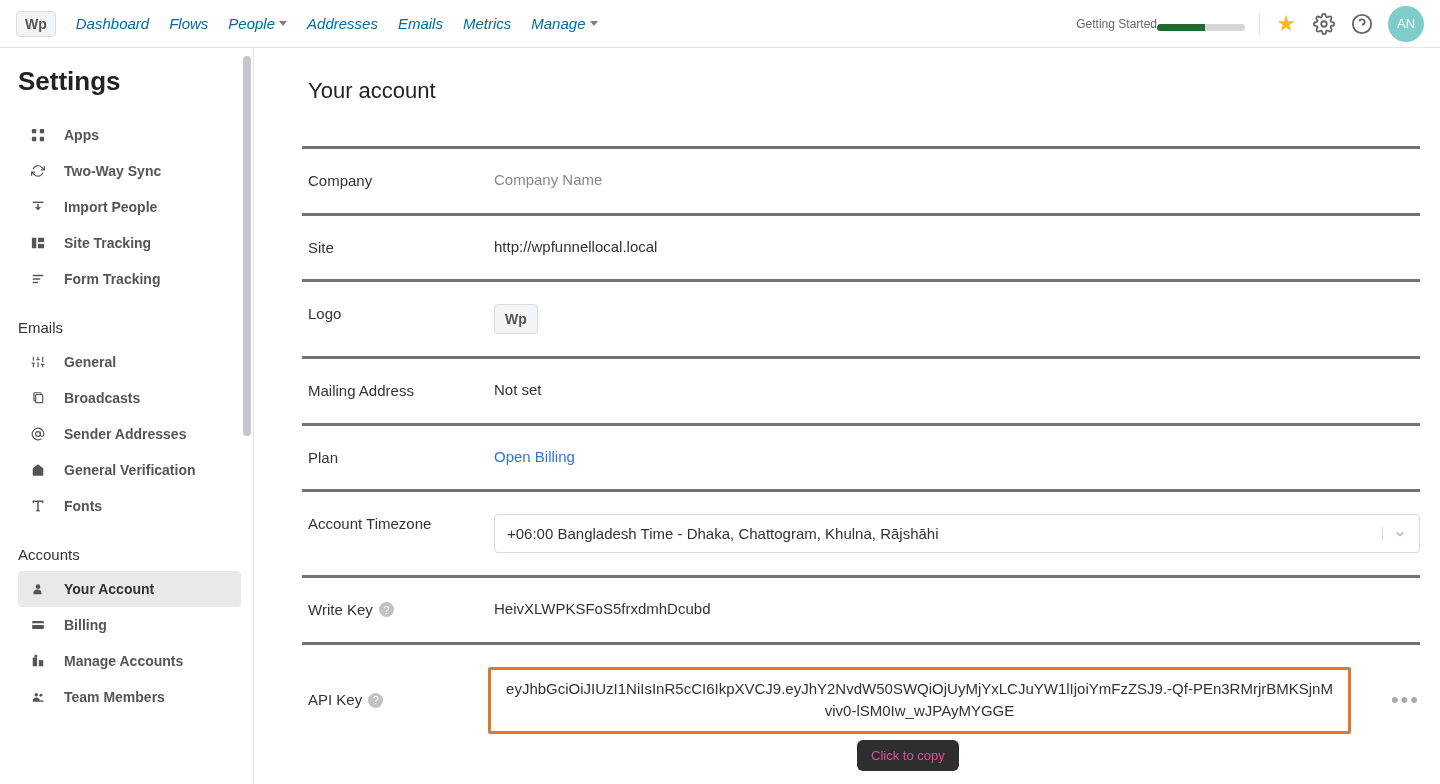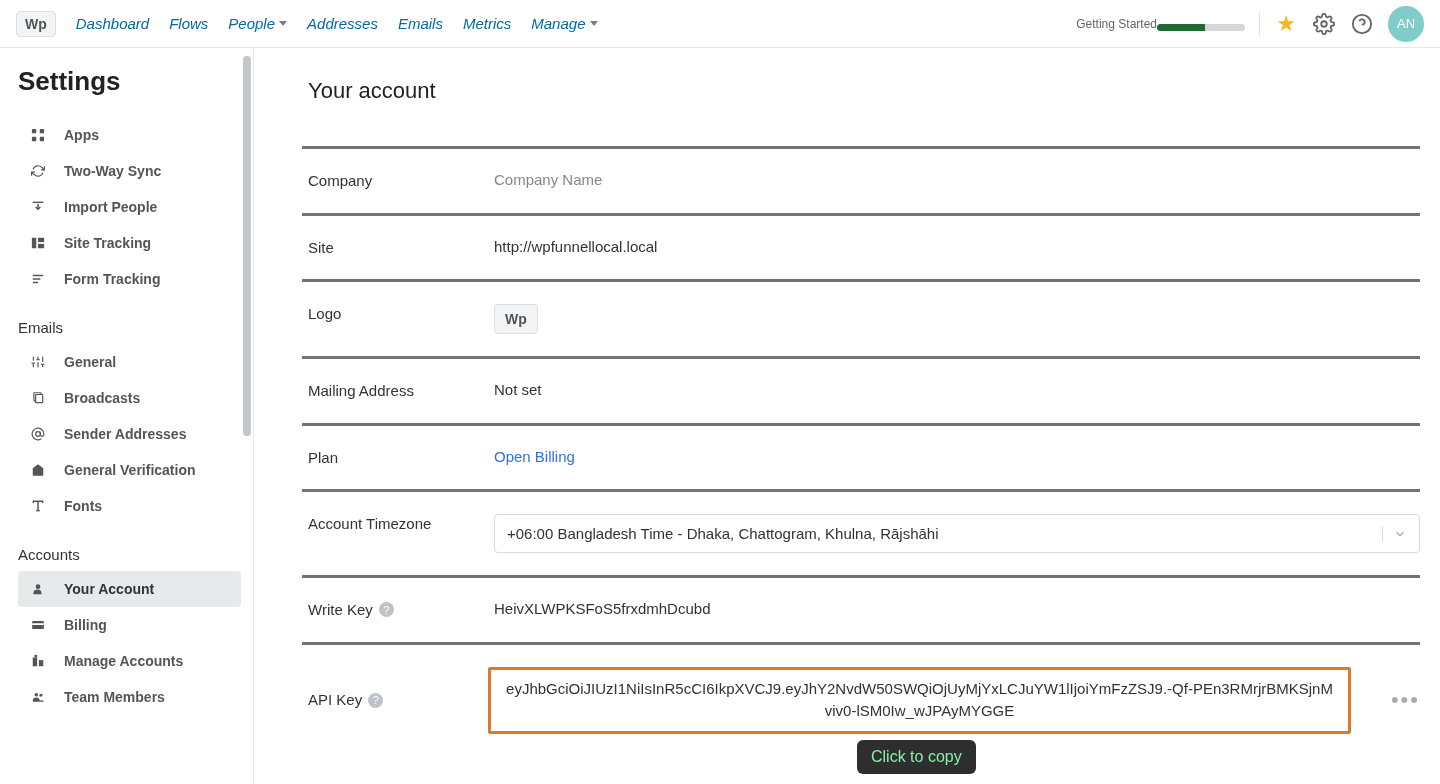--- a/index.html
+++ b/index.html
@@ -258,22 +258,22 @@
     }
     .more-dots {
       color: #aaa;
       font-size: 22px;
       cursor: pointer;
       letter-spacing: 2px;
     }
     .tooltip {
       position: absolute;
       background: #2e2e2e;
-      color: #86efac;
-      font-size: 16px;
+      color: #ec4899;
+      font-size: 13px;
       padding: 8px 14px;
       border-radius: 6px;
       left: 857px;
       top: 740px;
     }
   </style>
 </head>
 <body>
 
 <div class="topnav">

